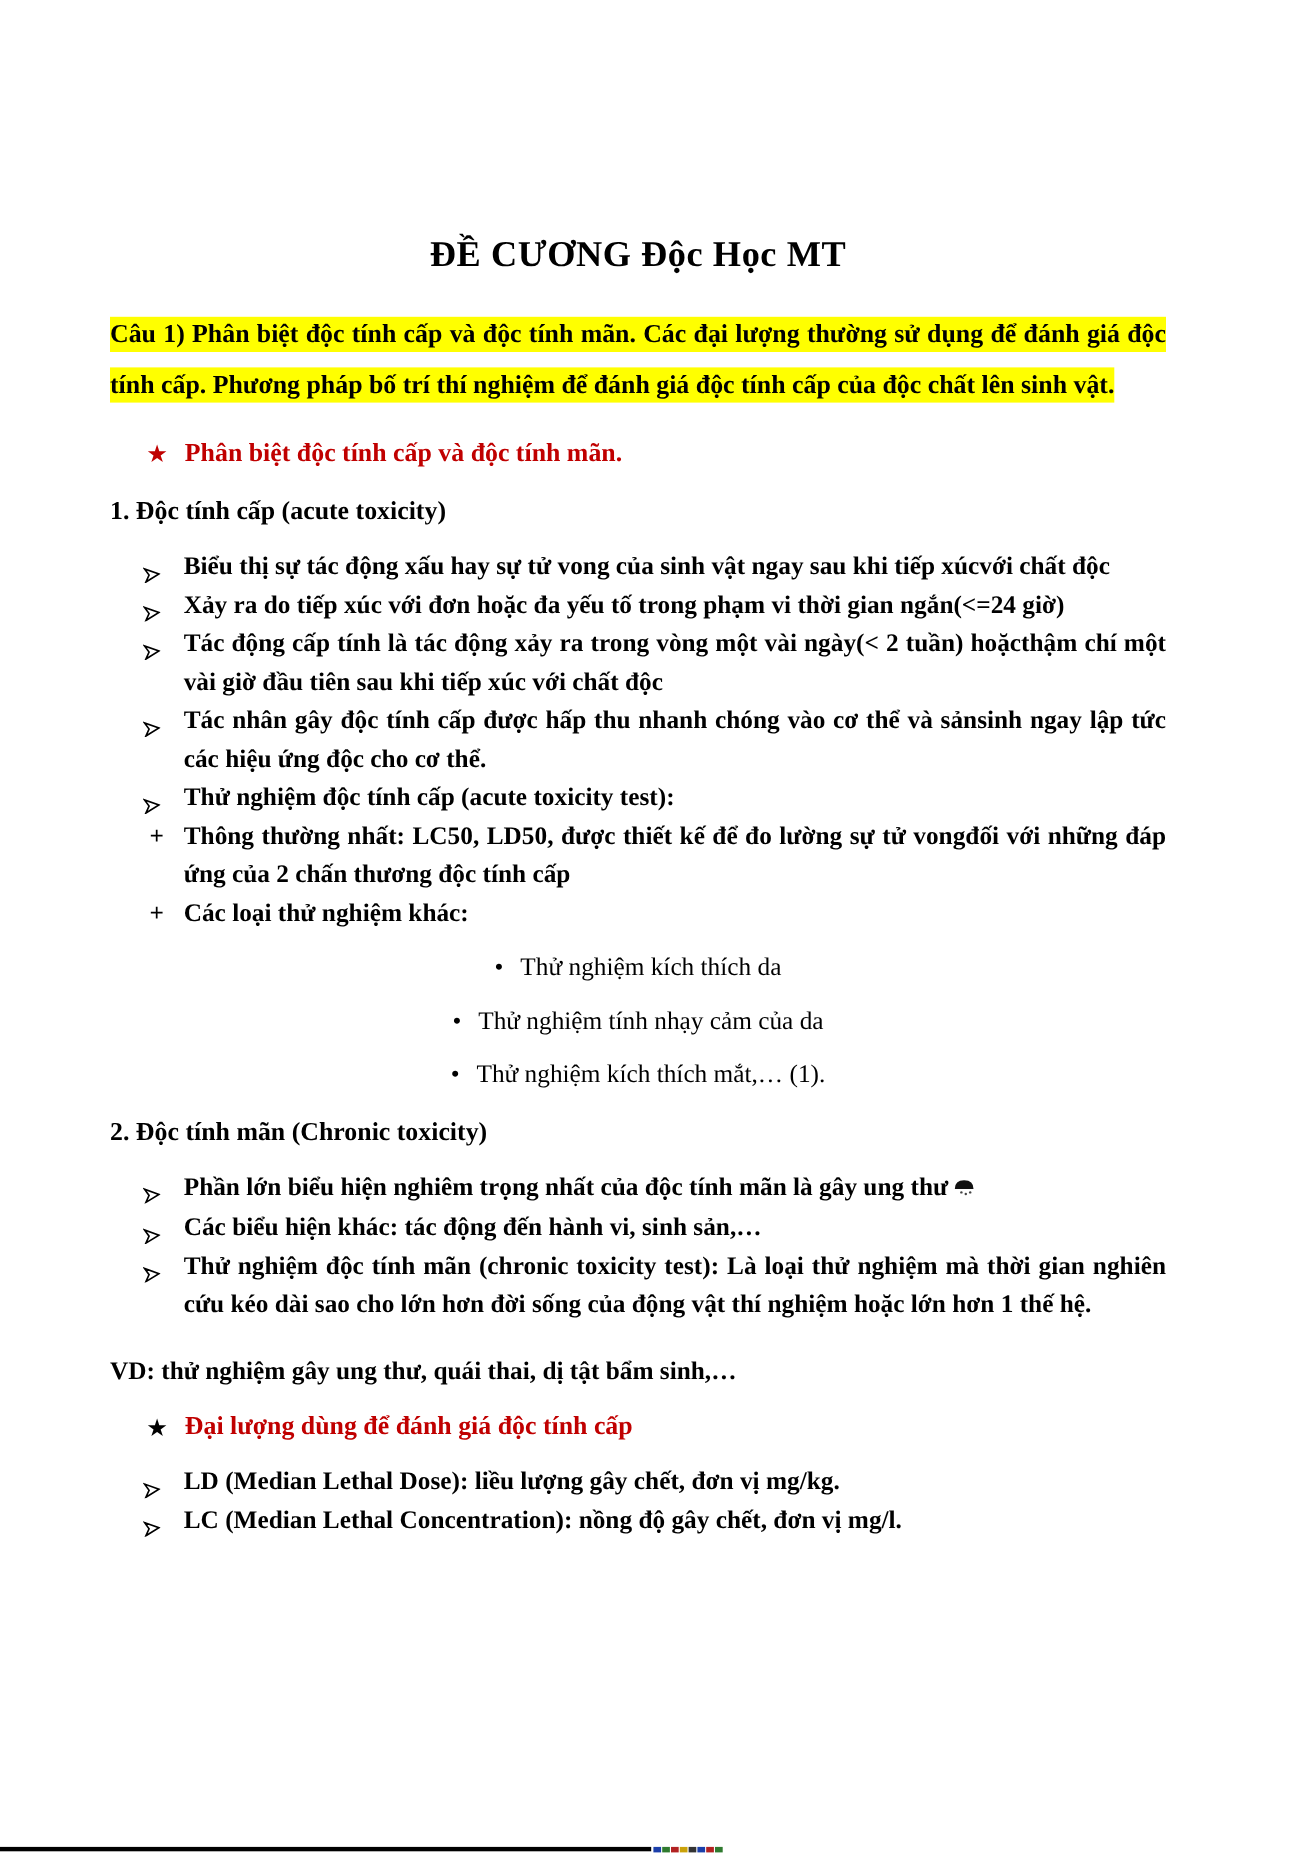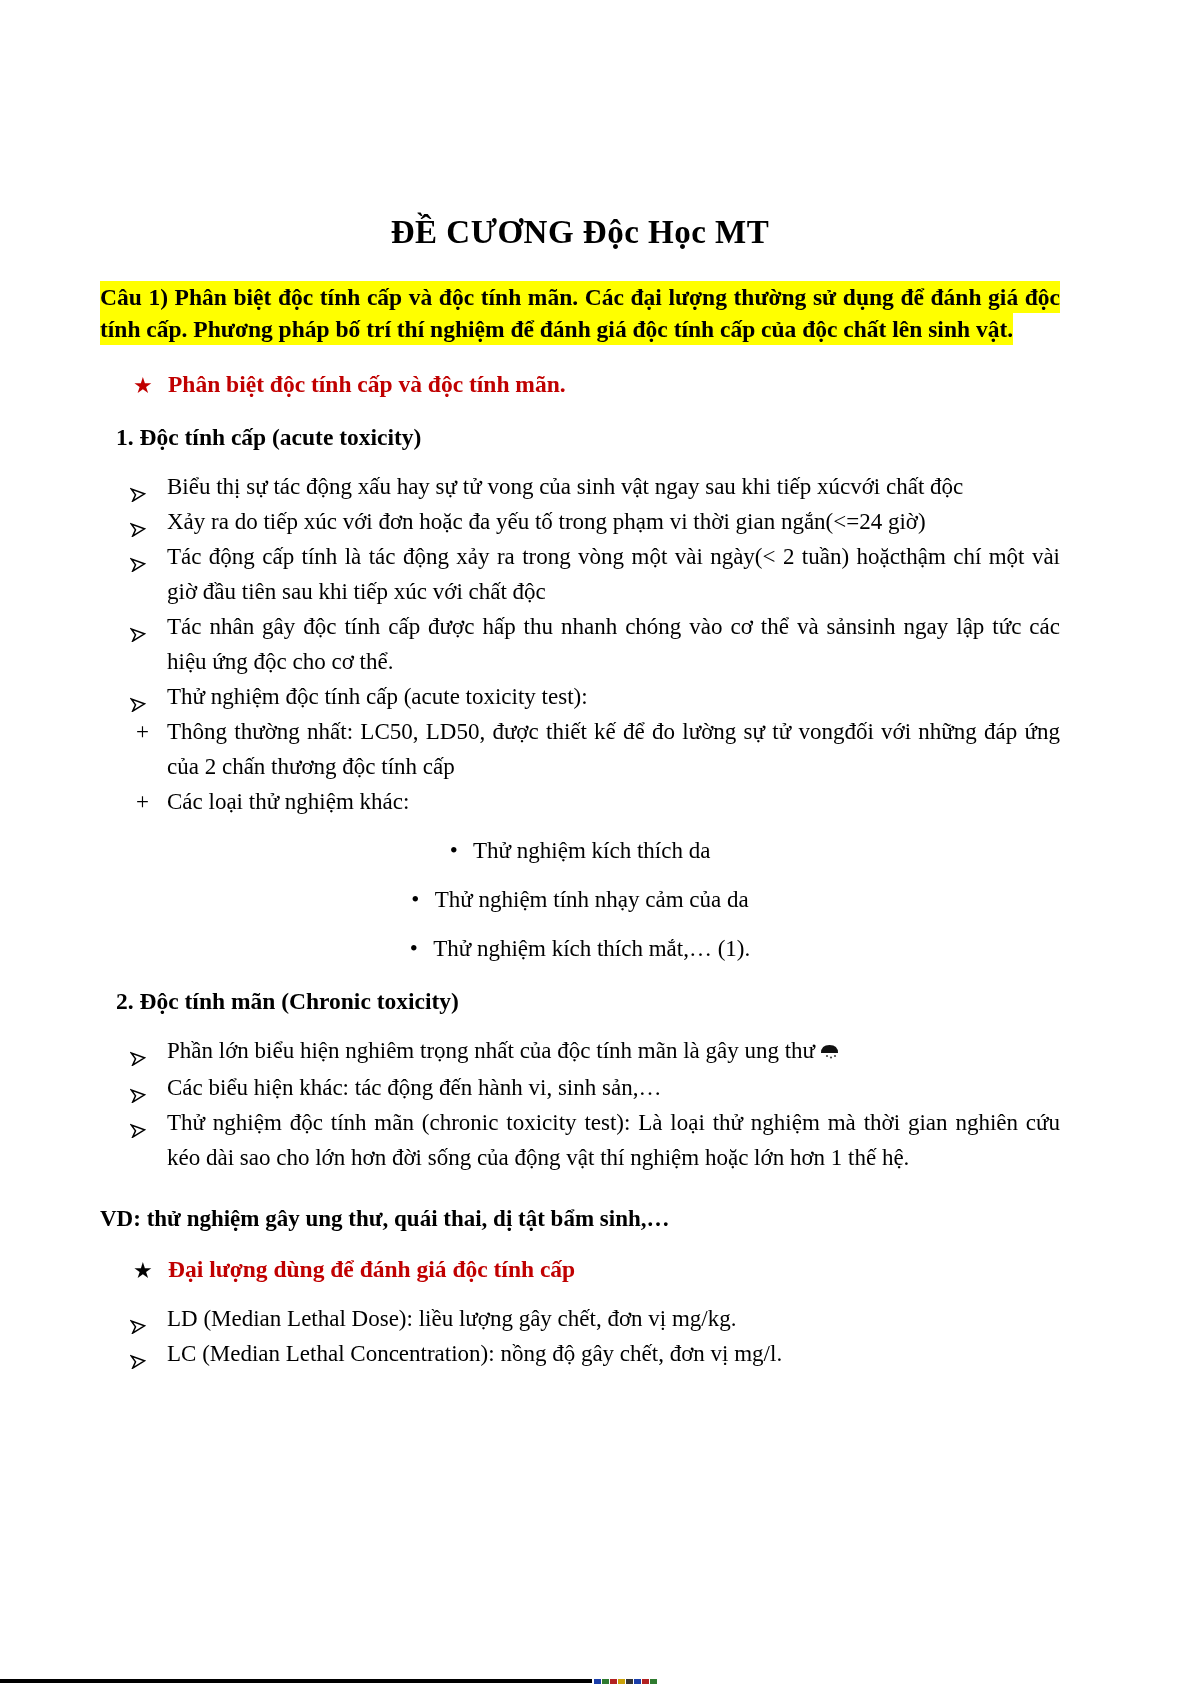--- a/index.html
+++ b/index.html
@@ -6,34 +6,35 @@
   body{
     width:1191px;height:1685px;position:relative;overflow:hidden;
     font-family:"Liberation Serif", serif;color:#000;
   }
   .page{padding:214px 131px 0 100px;}
   .doc-title{
     text-align:center;font-size:33px;font-weight:bold;
     margin:0 0 30px 0;letter-spacing:.5px;
   }
   .question{
-    font-size:23.5px;font-weight:bold;line-height:32px;
+    font-size:23.5px;font-weight:bold;line-height:46px;
     text-align:justify;margin:0 0 22px 0;
   }
   .question .hl{background:#ffff00;padding:3px 0;}
   .star-line{
     position:relative;padding-left:68px;
     font-size:23.5px;font-weight:bold;line-height:35px;margin:16px 0 14px 0;
   }
   .star-line .star{position:absolute;left:33px;top:1px;font-size:22px;font-family:"DejaVu Sans",sans-serif;}
   .red{color:#c00000;}
-  .heading{font-size:23.5px;font-weight:bold;margin:18px 0 14px 16px;line-height:35px;}
+  .heading{font-size:23.5px;font-weight:bold;margin:18px 0 14px 0;line-height:35px;}
   .arrow-item,.plus-item{
     position:relative;padding-left:67px;font-size:23px;line-height:35px;
     text-align:justify;
+    font-weight:bold;
   }
   .marker-arrow{position:absolute;left:30px;top:8px;}
   .plus-item .marker{position:absolute;left:36px;top:0;font-size:23px;}
   .dot-item{font-size:23px;line-height:35px;margin:14px 0;text-align:center;}
   .dot-item .marker{margin-right:10px;}
   .vd-note{font-size:23px;font-weight:bold;margin:26px 0 16px 0;line-height:35px;}
   .rain-icon{display:inline-block;vertical-align:-2px;margin-left:4px;}
   .footer-line{position:absolute;left:0;top:1679px;width:592px;height:4px;background:#000;}
   .footer-frag{position:absolute;left:594px;top:1679px;height:5px;white-space:nowrap;font-size:0;}
   .footer-frag span{display:inline-block;width:7px;height:5px;margin-right:1px;}

